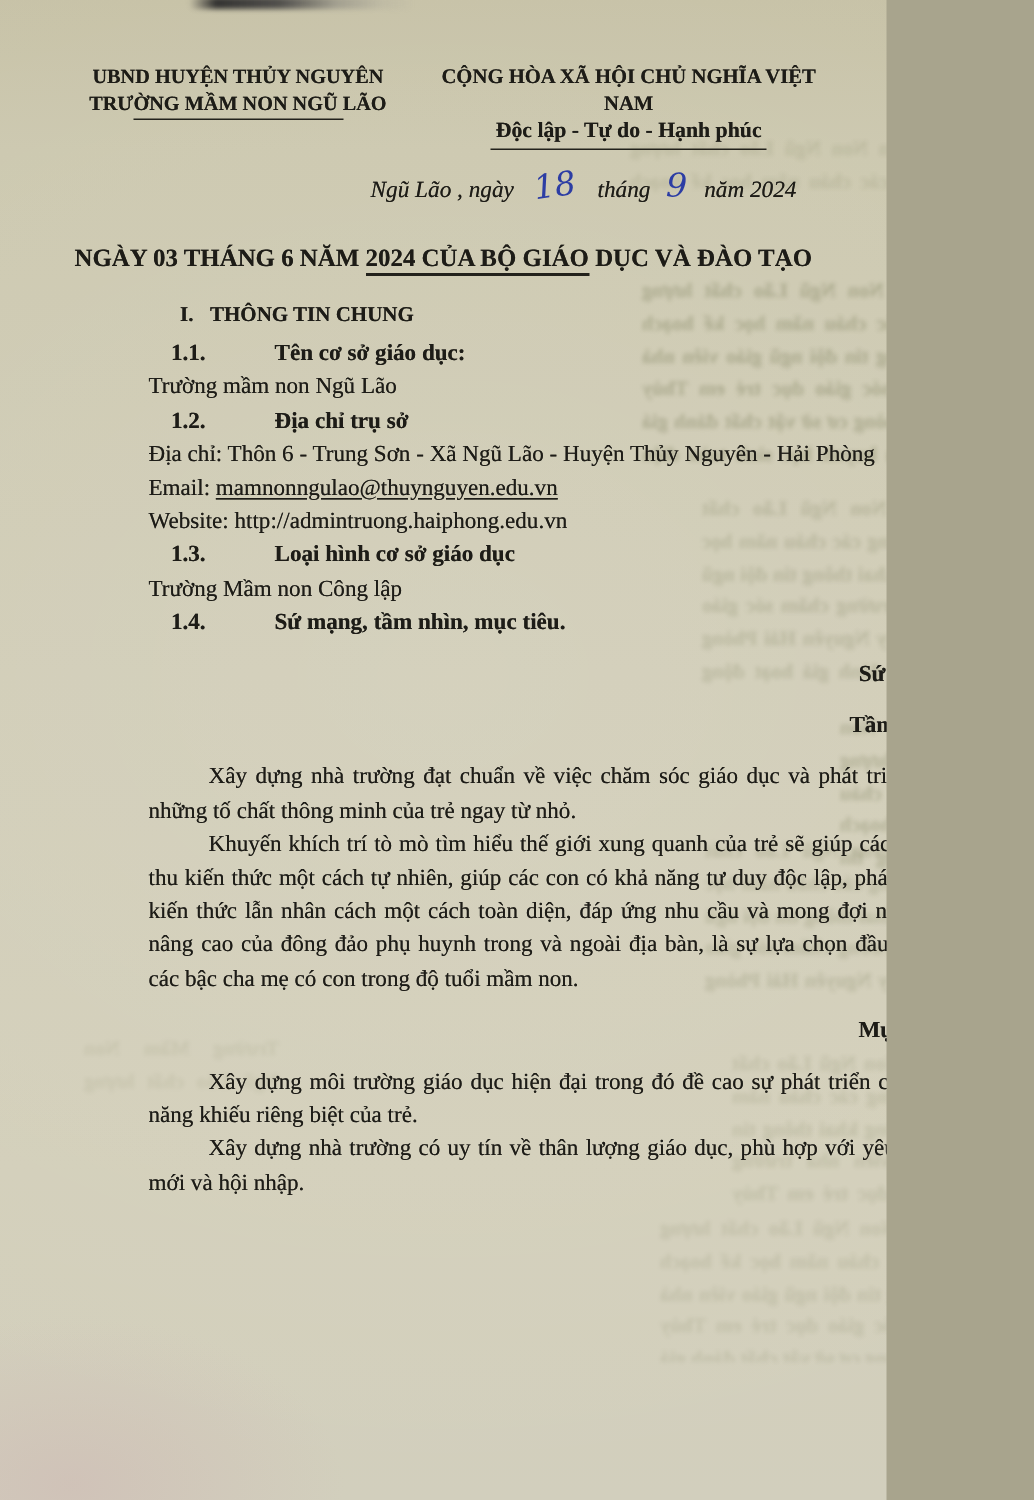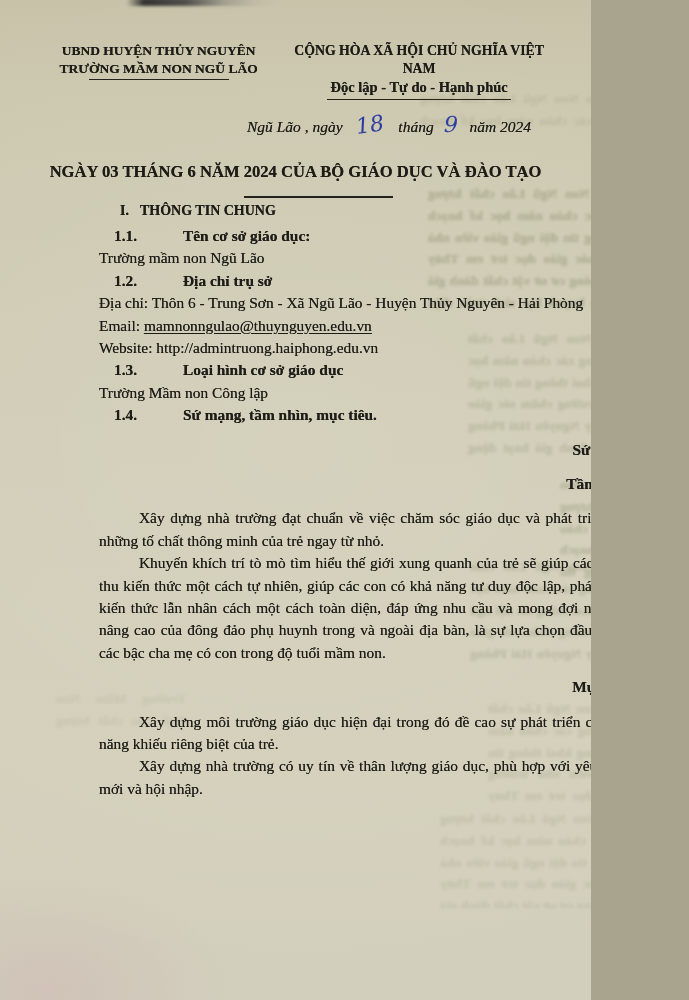--- a/index.html
+++ b/index.html
@@ -42,21 +42,21 @@
   .nat-line1{font-size:13.8px;line-height:17.5px;}
   .nat-line2{font-size:14.5px;line-height:19px;margin-top:1px;}
   .motto-u{display:inline-block;border-bottom:1.8px solid #23221c;padding:0 3px 2px;}
 
   .dateline{margin:14px 60px 0 0;text-align:right;font-style:italic;font-size:15.5px;}
   .hw{font-style:italic;color:#2c3da4;font-size:22px;line-height:1;display:inline-block;font-family:"DejaVu Serif",serif;text-shadow:none;}
   .hw-day{transform:rotate(-8deg);margin:0 10px;}
   .hw-month{transform:rotate(2deg);margin:0 8px 0 6px;}
 
   .title{margin-top:24px;text-align:center;font-weight:bold;font-size:16.6px;line-height:23.5px;}
-  .u-part{border-bottom:2px solid #23221c;padding-bottom:15px;}
+  .u-part{border-bottom:2px solid #23221c;padding-bottom:1px;}
 
   .content{width:549px;margin:16px 0 0 99px;font-size:15.4px;line-height:22.4px;text-align:justify;}
   .sec-head{font-weight:bold;font-size:14px;margin:0 0 3px 21px;text-align:left;}
   .roman{display:inline-block;min-width:20px;}
   .subhead{font-weight:bold;margin:0;text-align:left;}
   .num{display:inline-block;margin-left:15px;min-width:69px;}
   .line{margin:0;}
   .para{margin:0;text-indent:40px;}
   .pheading{font-weight:bold;margin:12px;text-indent:40px;text-align:right;}
   .u-email{text-decoration:underline;text-underline-offset:2px;}

